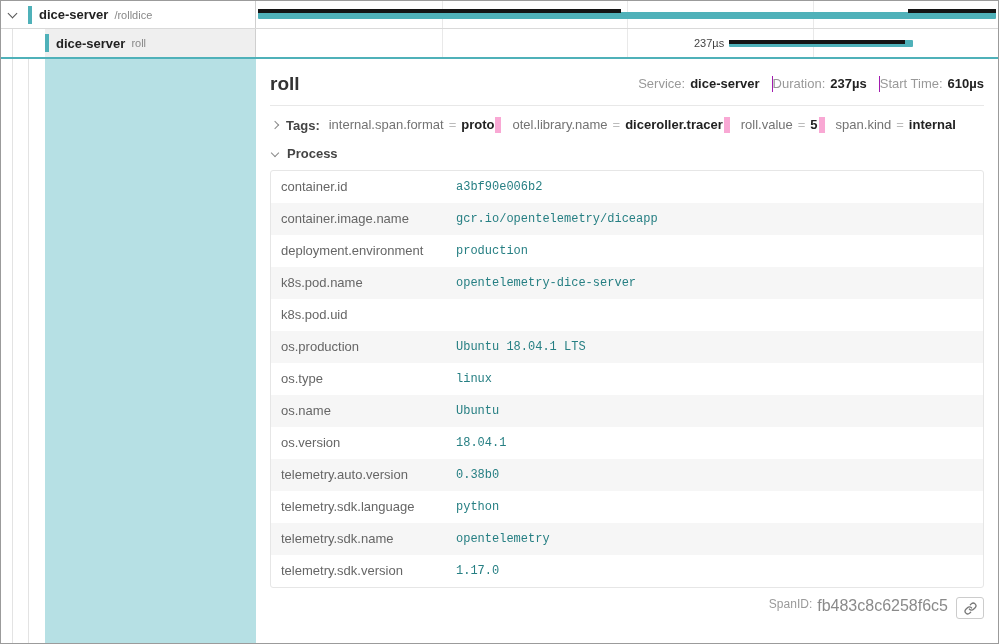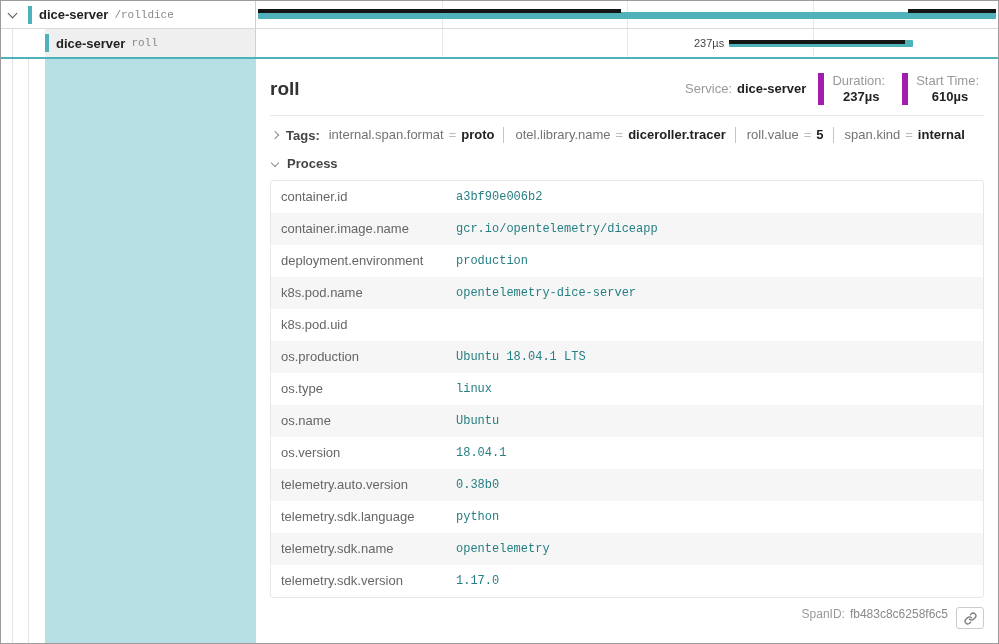--- a/index.html
+++ b/index.html
@@ -21,21 +21,21 @@
   .indent-strip{position:absolute;left:0;top:0;bottom:0;width:44px;background:#fff;}
   .tree-guide{position:absolute;top:0;bottom:0;width:1px;background:#e3e3e3;}
   .chev{display:inline-block;width:7px;height:7px;border-right:1.6px solid #555;border-bottom:1.6px solid #555;}
   .chev.down{transform:rotate(45deg);}
   .chev.right{transform:rotate(-45deg);}
   .row-toggle{margin-left:8px;margin-top:-3px;}
   .color-bar{width:4px;height:18px;background:var(--teal-bar);flex:0 0 4px;}
   .row1 .color-bar{margin-left:12px;}
   .row2 .color-bar{margin-left:44px;position:relative;}
   .svc{font-weight:bold;font-size:13px;color:#222;margin-left:7px;white-space:nowrap;}
-  .op{font-size:11px;color:#888;margin-left:6px;white-space:nowrap;font-family:Liberation Mono, monospace;}
+  .op{font-size:11px;color:#888;margin-left:6px;white-space:nowrap;}
   .track{flex:1;position:relative;background:#fff;}
   .grid{position:absolute;top:0;bottom:0;width:1px;background:#e9e9e9;}
   .g25{left:25%;}.g50{left:50%;}.g75{left:75%;}
   .bar{position:absolute;height:7px;top:11px;background:var(--teal-bar);border-radius:1px;}
   .row1 .bar{left:0.3%;width:99.4%;}
   .crit{position:absolute;height:4px;background:var(--crit);}
   .crit-a{left:0.3%;width:48.9%;top:8px;}
   .crit-b{left:87.9%;width:11.8%;top:8px;}
   .row2 .bar{left:63.7%;width:24.9%;}
   .row2 .crit{left:63.8%;width:23.7%;top:11px;}
@@ -44,47 +44,47 @@
   
   .body{display:flex;flex:1;border-top:2px solid var(--teal-bar);min-height:0;}
   .gutter{flex:0 0 255px;width:255px;position:relative;background:#fff;}
   .teal-block{position:absolute;left:44px;right:0;top:0;bottom:0;background:var(--teal-block);}
   .detail{flex:1;background:#fff;padding:8px 14px 0 14px;display:flex;flex-direction:column;min-width:0;}
 
   .detail-header{display:flex;align-items:center;justify-content:space-between;padding:6px 0 10px;border-bottom:1px solid #e8e8e8;}
   .title{font-size:19px;font-weight:bold;color:#333;}
   .meta{display:flex;align-items:center;font-size:13px;}
   .meta-item{display:inline-flex;align-items:center;line-height:16px;}
-  .meta-item:not(:first-of-type){margin-left:12px;padding-left:8px;border-left:6px solid #a21caf;flex-direction:column;}
+  .meta-item:not(:first-of-type){margin-left:12px;padding-left:0;border-left:1px solid #a21caf;}
   .meta-label{color:#999;margin-right:5px;}
   .meta-value{color:#222;font-weight:bold;}
 
   .tags-row{display:flex;align-items:center;padding:11px 0 11px 2px;font-size:13px;cursor:pointer;}
   .tags-row .chev{border-color:#8a8a8a;width:6px;height:6px;}
   .tags-label{font-weight:bold;color:#444;margin:0 9px 0 8px;}
   .tags-items{display:flex;align-items:center;flex-wrap:nowrap;}
   .tag-item{display:inline-flex;align-items:center;line-height:16px;white-space:nowrap;}
-  .tag-item:not(:first-of-type){margin-left:9px;padding-left:11px;border-left:1px solid #f9a8d4;}
+  .tag-item:not(:first-of-type){margin-left:1px;padding-left:11px;border-left:6px solid #f9a8d4;}
   .tag-key{color:#737373;}
   .tag-eq{color:#bbb;margin:0 5px;}
   .tag-value{color:#222;font-weight:600;}
 
   .process-header{display:flex;align-items:center;padding:2px 0 9px 2px;cursor:pointer;}
   .process-header .chev{border-color:#8a8a8a;width:6px;height:6px;margin-top:-2px;}
   .process-label{font-weight:bold;font-size:13px;color:#444;margin-left:9px;}
 
   .kv-table{border:1px solid #e6e6e6;border-radius:3px;overflow:hidden;}
   .kv-row{display:flex;}
   .kv-row:nth-of-type(even){background:#f6f6f6;}
   .kv-key{flex:0 0 175px;padding:8px 10px;font-size:13px;color:#666;line-height:16px;}
   .kv-value{flex:1;padding:8px 10px;font-family:"Liberation Mono",monospace;font-size:12px;color:var(--teal-text);line-height:16px;white-space:nowrap;overflow:hidden;}
 
   .spanid-row{display:flex;align-items:flex-start;justify-content:flex-end;padding:9px 0 10px;}
   .spanid-label{font-size:12px;color:#9a9a9a;}
-  .spanid-value{font-size:12px;color:#8a8a8a;margin-left:5px;}
+  .spanid-value{font-size:16px;color:#8a8a8a;margin-left:5px;}
   .link-btn{width:28px;height:22px;border:1px solid #ccc;border-radius:3px;background:#fff;display:inline-flex;align-items:center;justify-content:center;margin-left:8px;cursor:pointer;padding:0;}
 </style>
 </head>
 <body>
 
 <div class="screen">
 
   <div class="trow row1">
     <div class="name-col">
       <span class="chev down row-toggle"></span>

